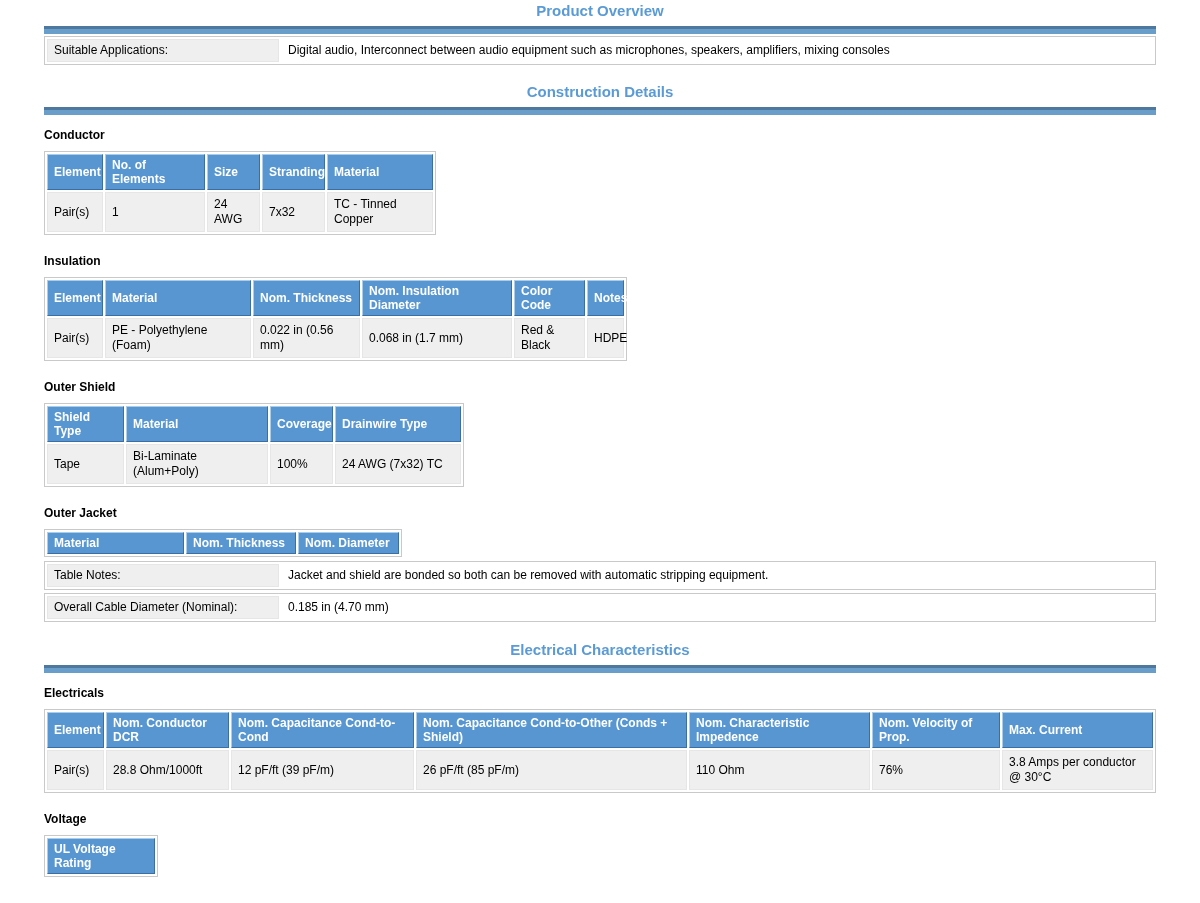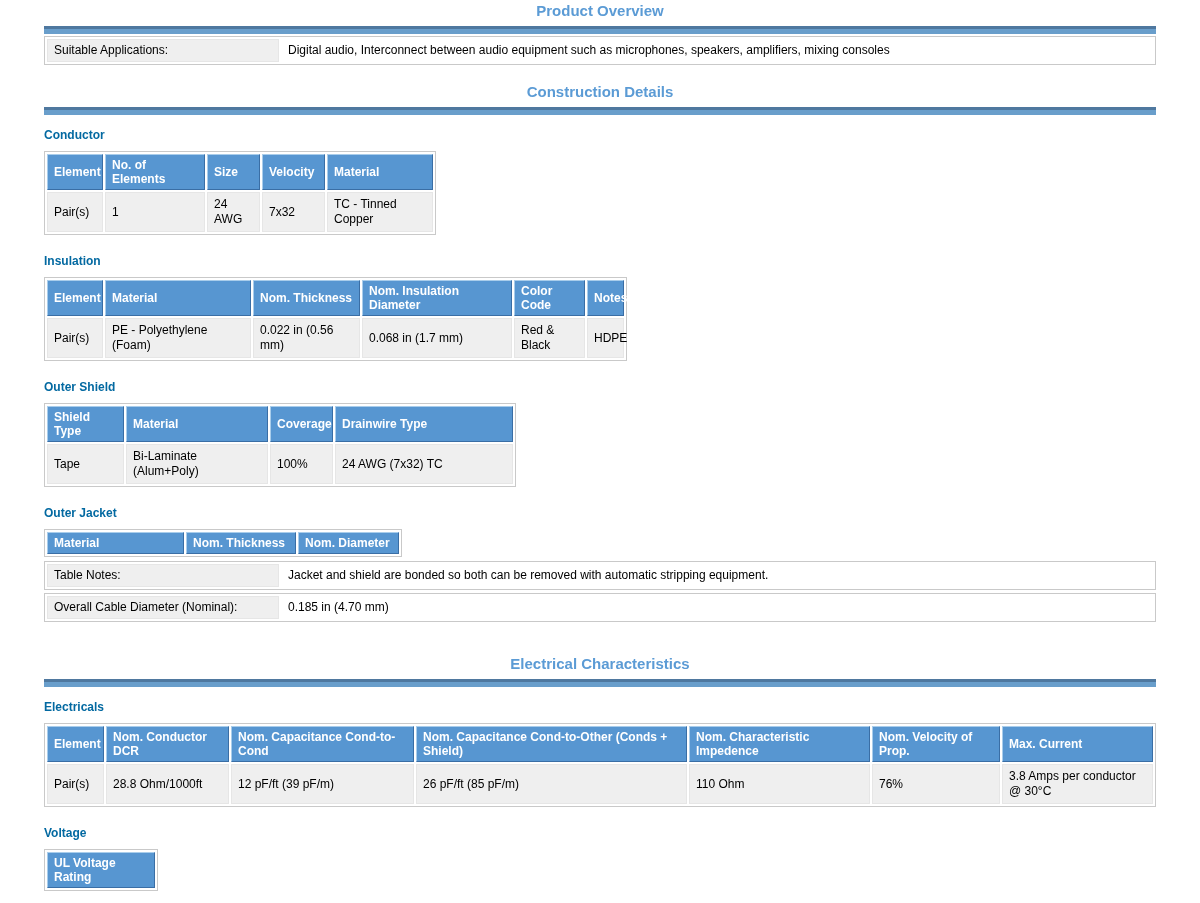--- a/index.html
+++ b/index.html
@@ -8,27 +8,27 @@
     width: 1200px; height: 903px; overflow: hidden;
     padding: 2px 44px 0 44px;
     font-family: "Liberation Sans", sans-serif;
     font-size: 12px; color: #000;
   }
 
   .section-title {
     color: #5b9bd5; font-size: 15px; font-weight: bold;
     margin: 0 0 6px 0; line-height: 18px; text-align: center;
   }
-  .section-title.spaced { margin-top: 33px; }
+  .section-title.spaced { margin-top: 19px; }
   .section-bar {
     height: 8px; background: #699ecb; border-top: 3px solid #4f789f;
     margin: 0 0 2px 0;
   }
   .sub-label {
-    font-size: 12px; font-weight: bold; color: #0369a1;
+    font-size: 12px; font-weight: bold; color: #000000;
     margin: 19px 0 9px 0; line-height: 14px;
   }
   .sub-label.after-bar { margin-top: 13px; }
 
   
   table.kv-row {
     width: 100%; border-collapse: separate; border-spacing: 2px;
     border: 1px solid #c9c9c9; background: #ffffff; margin: 0 0 3px 0;
   }
   table.kv-row td { padding: 3px 6px; line-height: 15px; vertical-align: middle; }
@@ -81,21 +81,21 @@
       <col style="width:100px">
       <col style="width:53px">
       <col style="width:63px">
       <col>
     </colgroup>
   <tbody>
       <tr>
     <th>Element</th>
     <th>No. of Elements</th>
     <th>Size</th>
-    <th>Velocity</th>
+    <th>Stranding</th>
     <th>Material</th>
   </tr>
   <tr>
     <td>Pair(s)</td>
     <td>1</td>
     <td>24 AWG</td>
     <td>7x32</td>
     <td>TC - Tinned Copper</td>
   </tr>
 </tbody>
@@ -125,21 +125,21 @@
     <td>PE - Polyethylene (Foam)</td>
     <td>0.022 in (0.56 mm)</td>
     <td>0.068 in (1.7 mm)</td>
     <td>Red &amp; Black</td>
     <td>HDPE</td>
   </tr>
 </tbody>
   </table>
 
 <h3 class="sub-label">Outer Shield</h3>
-<table class="spec" style="width:472px">
+<table class="spec" style="width:420px">
   <colgroup>
       <col style="width:77px">
       <col style="width:142px">
       <col style="width:63px">
       <col>
     </colgroup>
   <tbody>
       <tr>
     <th>Shield Type</th>
     <th>Material</th>

